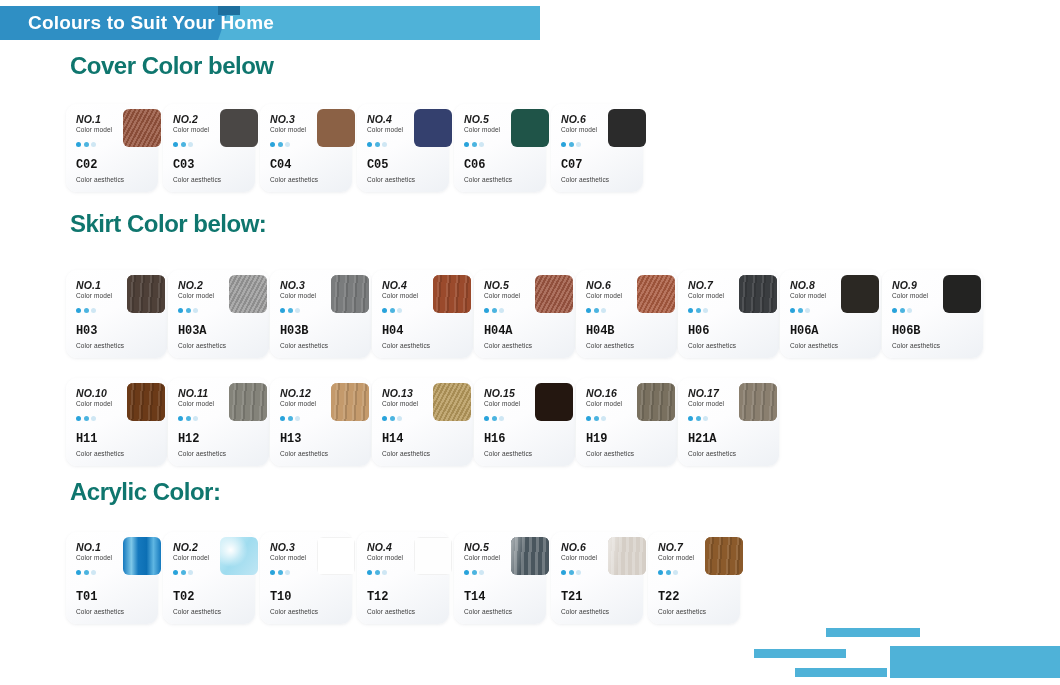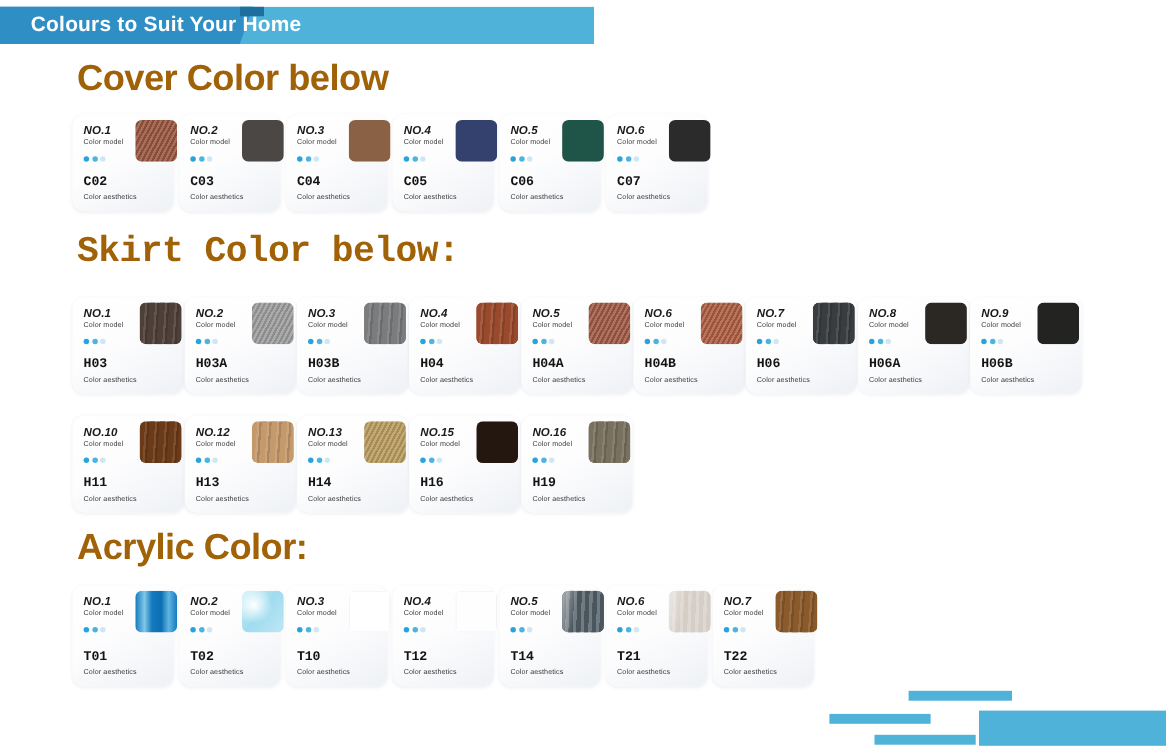--- a/index.html
+++ b/index.html
@@ -61,28 +61,28 @@
     letter-spacing: 0.2px;
     white-space: nowrap;
     z-index: 3;
     text-align: right;
   }
 
   
   .section-heading {
     position: absolute;
     left: 70px;
-    font-size: 33px;
+    font-size: 24px;
     font-weight: bold;
-    color: #a16207;
+    color: #0f766e;
     letter-spacing: -0.5px;
     white-space: nowrap;
   }
   .heading-cover  { top: 52px; }
-  .heading-skirt  { top: 210px; font-family: Liberation Mono, monospace; }
+  .heading-skirt  { top: 210px; }
   .heading-acrylic{ top: 478px; }
 
   
   .card-row {
     position: absolute;
     display: flex;
     justify-content: center;
   }
   .row-cover   { left: 66px; top: 104px; gap: 5px; }
   .row-skirt1  { left: 66px; top: 270px; gap: 1px; }
@@ -424,20 +424,34 @@
         <span class="dot d2"></span>
         <span class="dot d3"></span>
       </div>
       <div class="card-code">H11</div>
       <div class="card-aesthetics">Color aesthetics</div>
       <div class="swatch">
         <div class="swatch-inner" style="background: repeating-linear-gradient(94deg, rgb(107, 58, 24) 0px, rgb(107, 58, 24) 5px, rgba(255, 255, 255, 0.11) 5px, rgba(255, 255, 255, 0.11) 7px, rgba(0, 0, 0, 0.13) 7px, rgba(0, 0, 0, 0.13) 9px), rgb(107, 58, 24);"></div>
       </div>
     </div>
     <div class="card">
+      <div class="card-no">NO.11</div>
+      <div class="card-model">Color model</div>
+      <div class="dots">
+        <span class="dot d1"></span>
+        <span class="dot d2"></span>
+        <span class="dot d3"></span>
+      </div>
+      <div class="card-code">H12</div>
+      <div class="card-aesthetics">Color aesthetics</div>
+      <div class="swatch">
+        <div class="swatch-inner" style="background: repeating-linear-gradient(94deg, rgb(132, 131, 122) 0px, rgb(132, 131, 122) 5px, rgba(255, 255, 255, 0.11) 5px, rgba(255, 255, 255, 0.11) 7px, rgba(0, 0, 0, 0.13) 7px, rgba(0, 0, 0, 0.13) 9px), rgb(132, 131, 122);"></div>
+      </div>
+    </div>
+    <div class="card">
       <div class="card-no">NO.12</div>
       <div class="card-model">Color model</div>
       <div class="dots">
         <span class="dot d1"></span>
         <span class="dot d2"></span>
         <span class="dot d3"></span>
       </div>
       <div class="card-code">H13</div>
       <div class="card-aesthetics">Color aesthetics</div>
       <div class="swatch">
@@ -477,20 +491,34 @@
       <div class="card-model">Color model</div>
       <div class="dots">
         <span class="dot d1"></span>
         <span class="dot d2"></span>
         <span class="dot d3"></span>
       </div>
       <div class="card-code">H19</div>
       <div class="card-aesthetics">Color aesthetics</div>
       <div class="swatch">
         <div class="swatch-inner" style="background: repeating-linear-gradient(94deg, rgb(121, 112, 95) 0px, rgb(121, 112, 95) 5px, rgba(255, 255, 255, 0.11) 5px, rgba(255, 255, 255, 0.11) 7px, rgba(0, 0, 0, 0.13) 7px, rgba(0, 0, 0, 0.13) 9px), rgb(121, 112, 95);"></div>
+      </div>
+    </div>
+    <div class="card">
+      <div class="card-no">NO.17</div>
+      <div class="card-model">Color model</div>
+      <div class="dots">
+        <span class="dot d1"></span>
+        <span class="dot d2"></span>
+        <span class="dot d3"></span>
+      </div>
+      <div class="card-code">H21A</div>
+      <div class="card-aesthetics">Color aesthetics</div>
+      <div class="swatch">
+        <div class="swatch-inner" style="background: repeating-linear-gradient(94deg, rgb(138, 127, 111) 0px, rgb(138, 127, 111) 5px, rgba(255, 255, 255, 0.11) 5px, rgba(255, 255, 255, 0.11) 7px, rgba(0, 0, 0, 0.13) 7px, rgba(0, 0, 0, 0.13) 9px), rgb(138, 127, 111);"></div>
       </div>
     </div>
   </div>
 <div class="card-row row-acrylic" id="row-acrylic">
     <div class="card">
       <div class="card-no">NO.1</div>
       <div class="card-model">Color model</div>
       <div class="dots">
         <span class="dot d1"></span>
         <span class="dot d2"></span>

